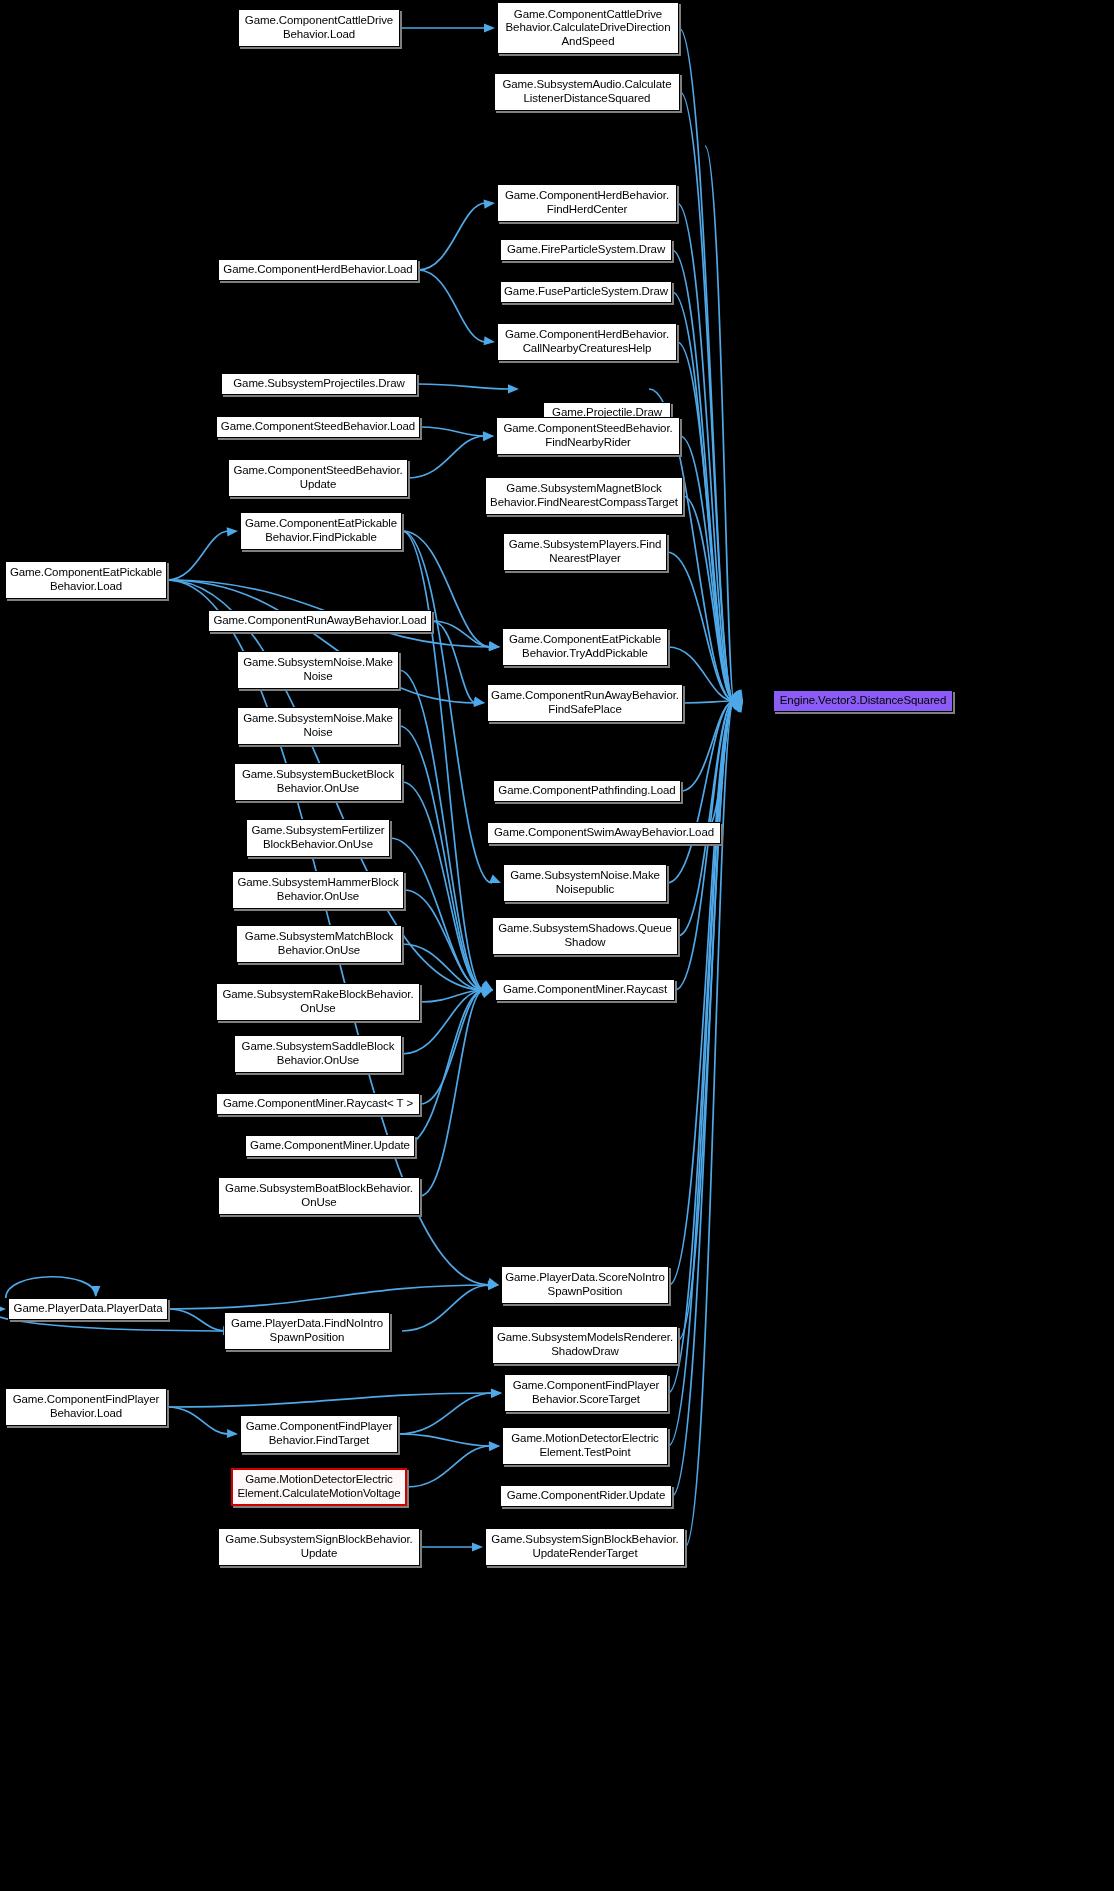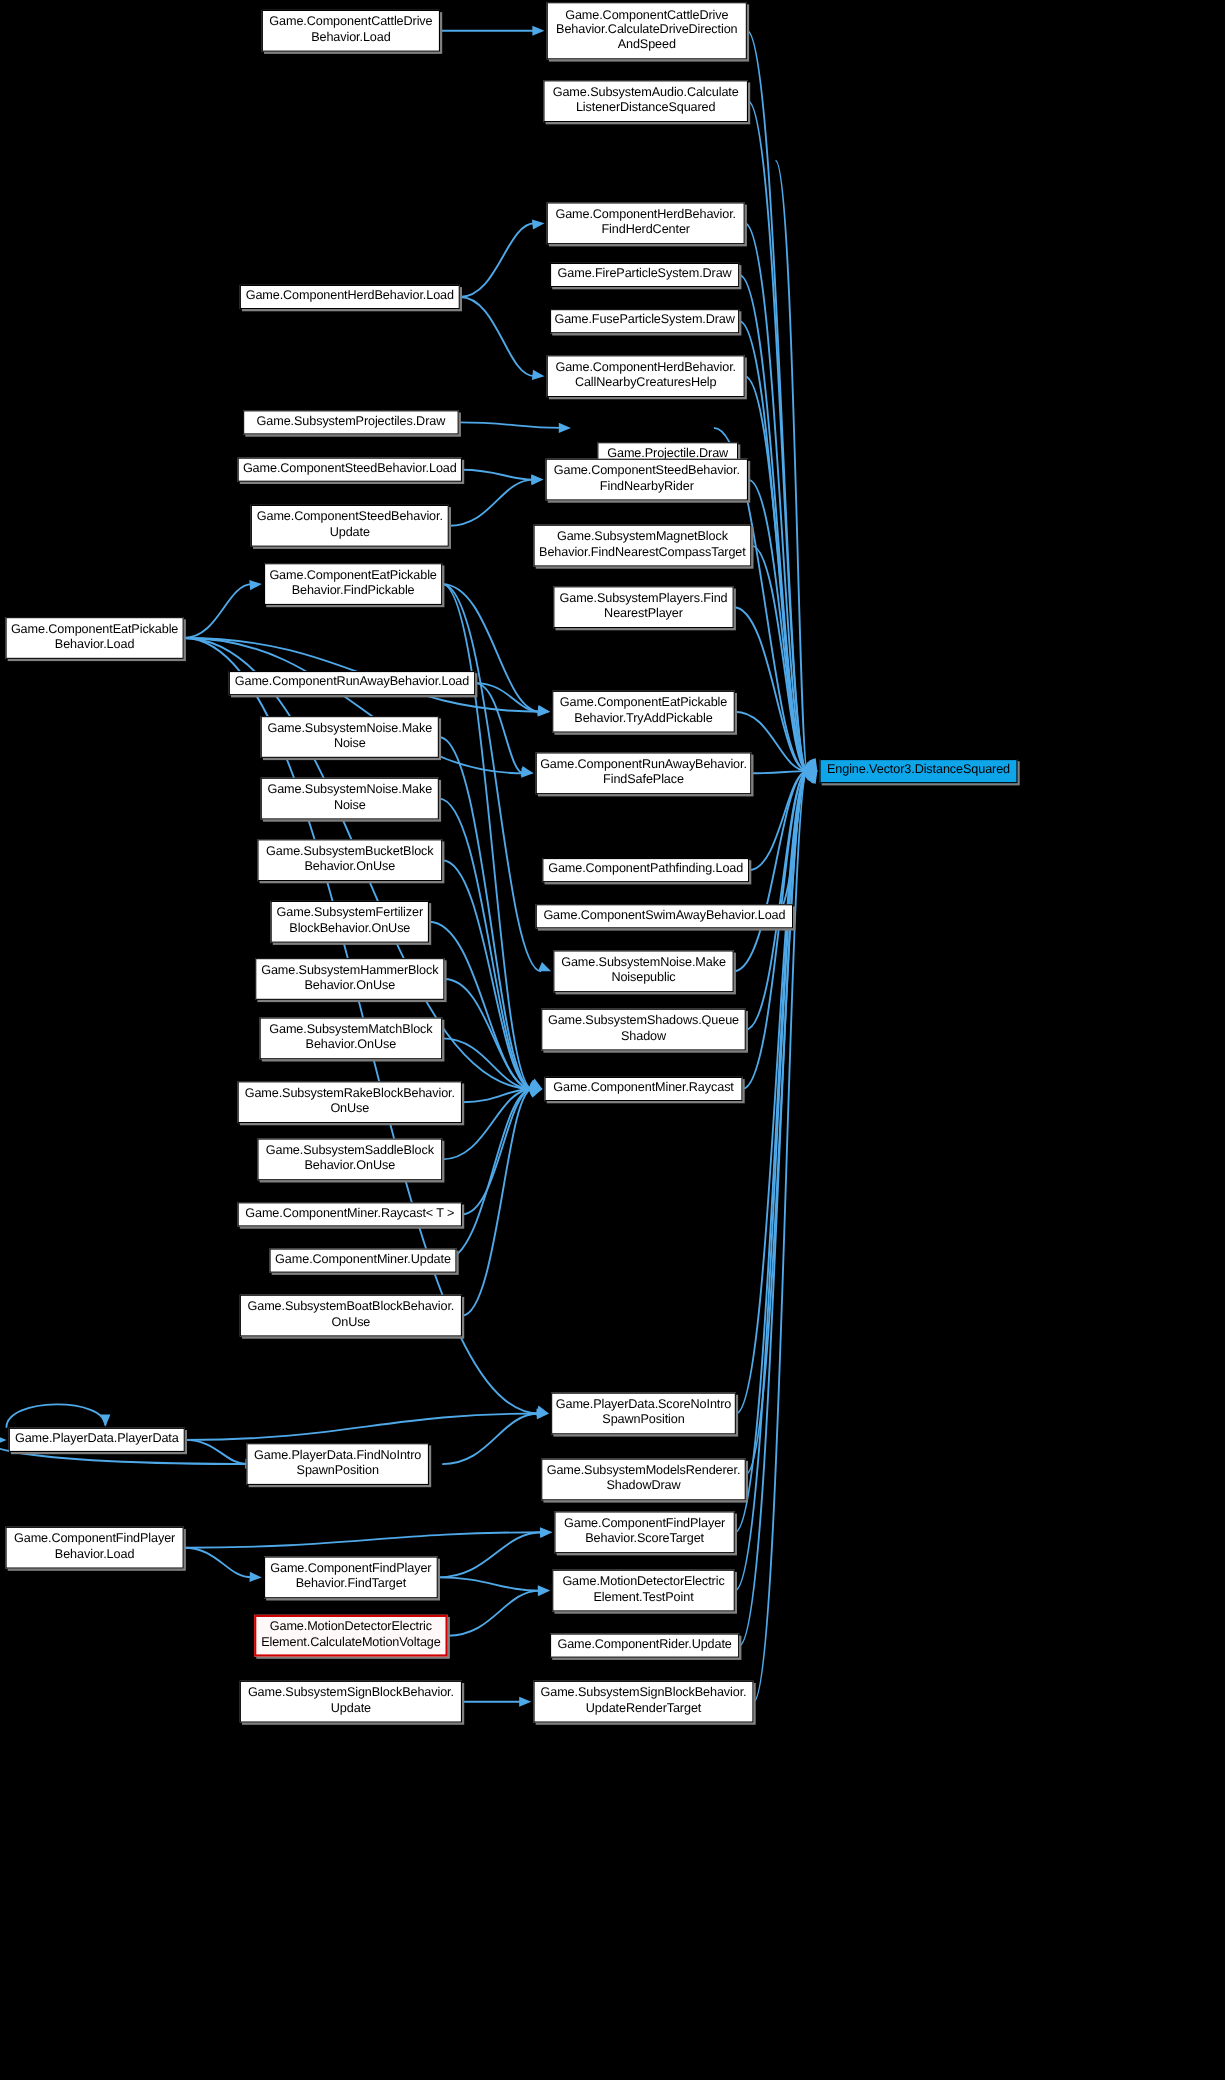--- a/index.html
+++ b/index.html
@@ -4,21 +4,21 @@
 <style>
   html,body{margin:0;padding:0;background:#000;}
   body{width:1114px;height:1891px;position:relative;overflow:hidden;
        font-family:"Liberation Sans","DejaVu Sans",sans-serif;}
   #graph{position:absolute;left:0;top:0;width:1114px;height:1891px;}
   .node-box{position:absolute;box-sizing:border-box;background:#fff;
             border:1px solid #000;box-shadow:2px 2px 0 0 #808080;
             display:flex;align-items:center;justify-content:center;
             text-align:center;line-height:1.18;color:#000;
             font-size:11.5px;letter-spacing:-0.1px;padding:1px 3px;}
-  .node-box.root{background:#0ea5e9;border-color:#000;}
+  .node-box.root{background:#8b5cf6;border-color:#000;margin-left:28px;}
   .node-box.hilite{border:2px solid #d00000;background:#fff8f8;}
   .node-label{display:block;width:100%;white-space:pre-line;}
   svg{position:absolute;left:0;top:0;pointer-events:none;}
 </style>
 </head>
 <body>
 
 <div id="graph">
     <svg width="1114" height="1891">
       <path d="M 400 28 C 442.75 28, 452.25 28, 486 28" fill="none" stroke="#4fa8e8" stroke-width="1.7"></path>

